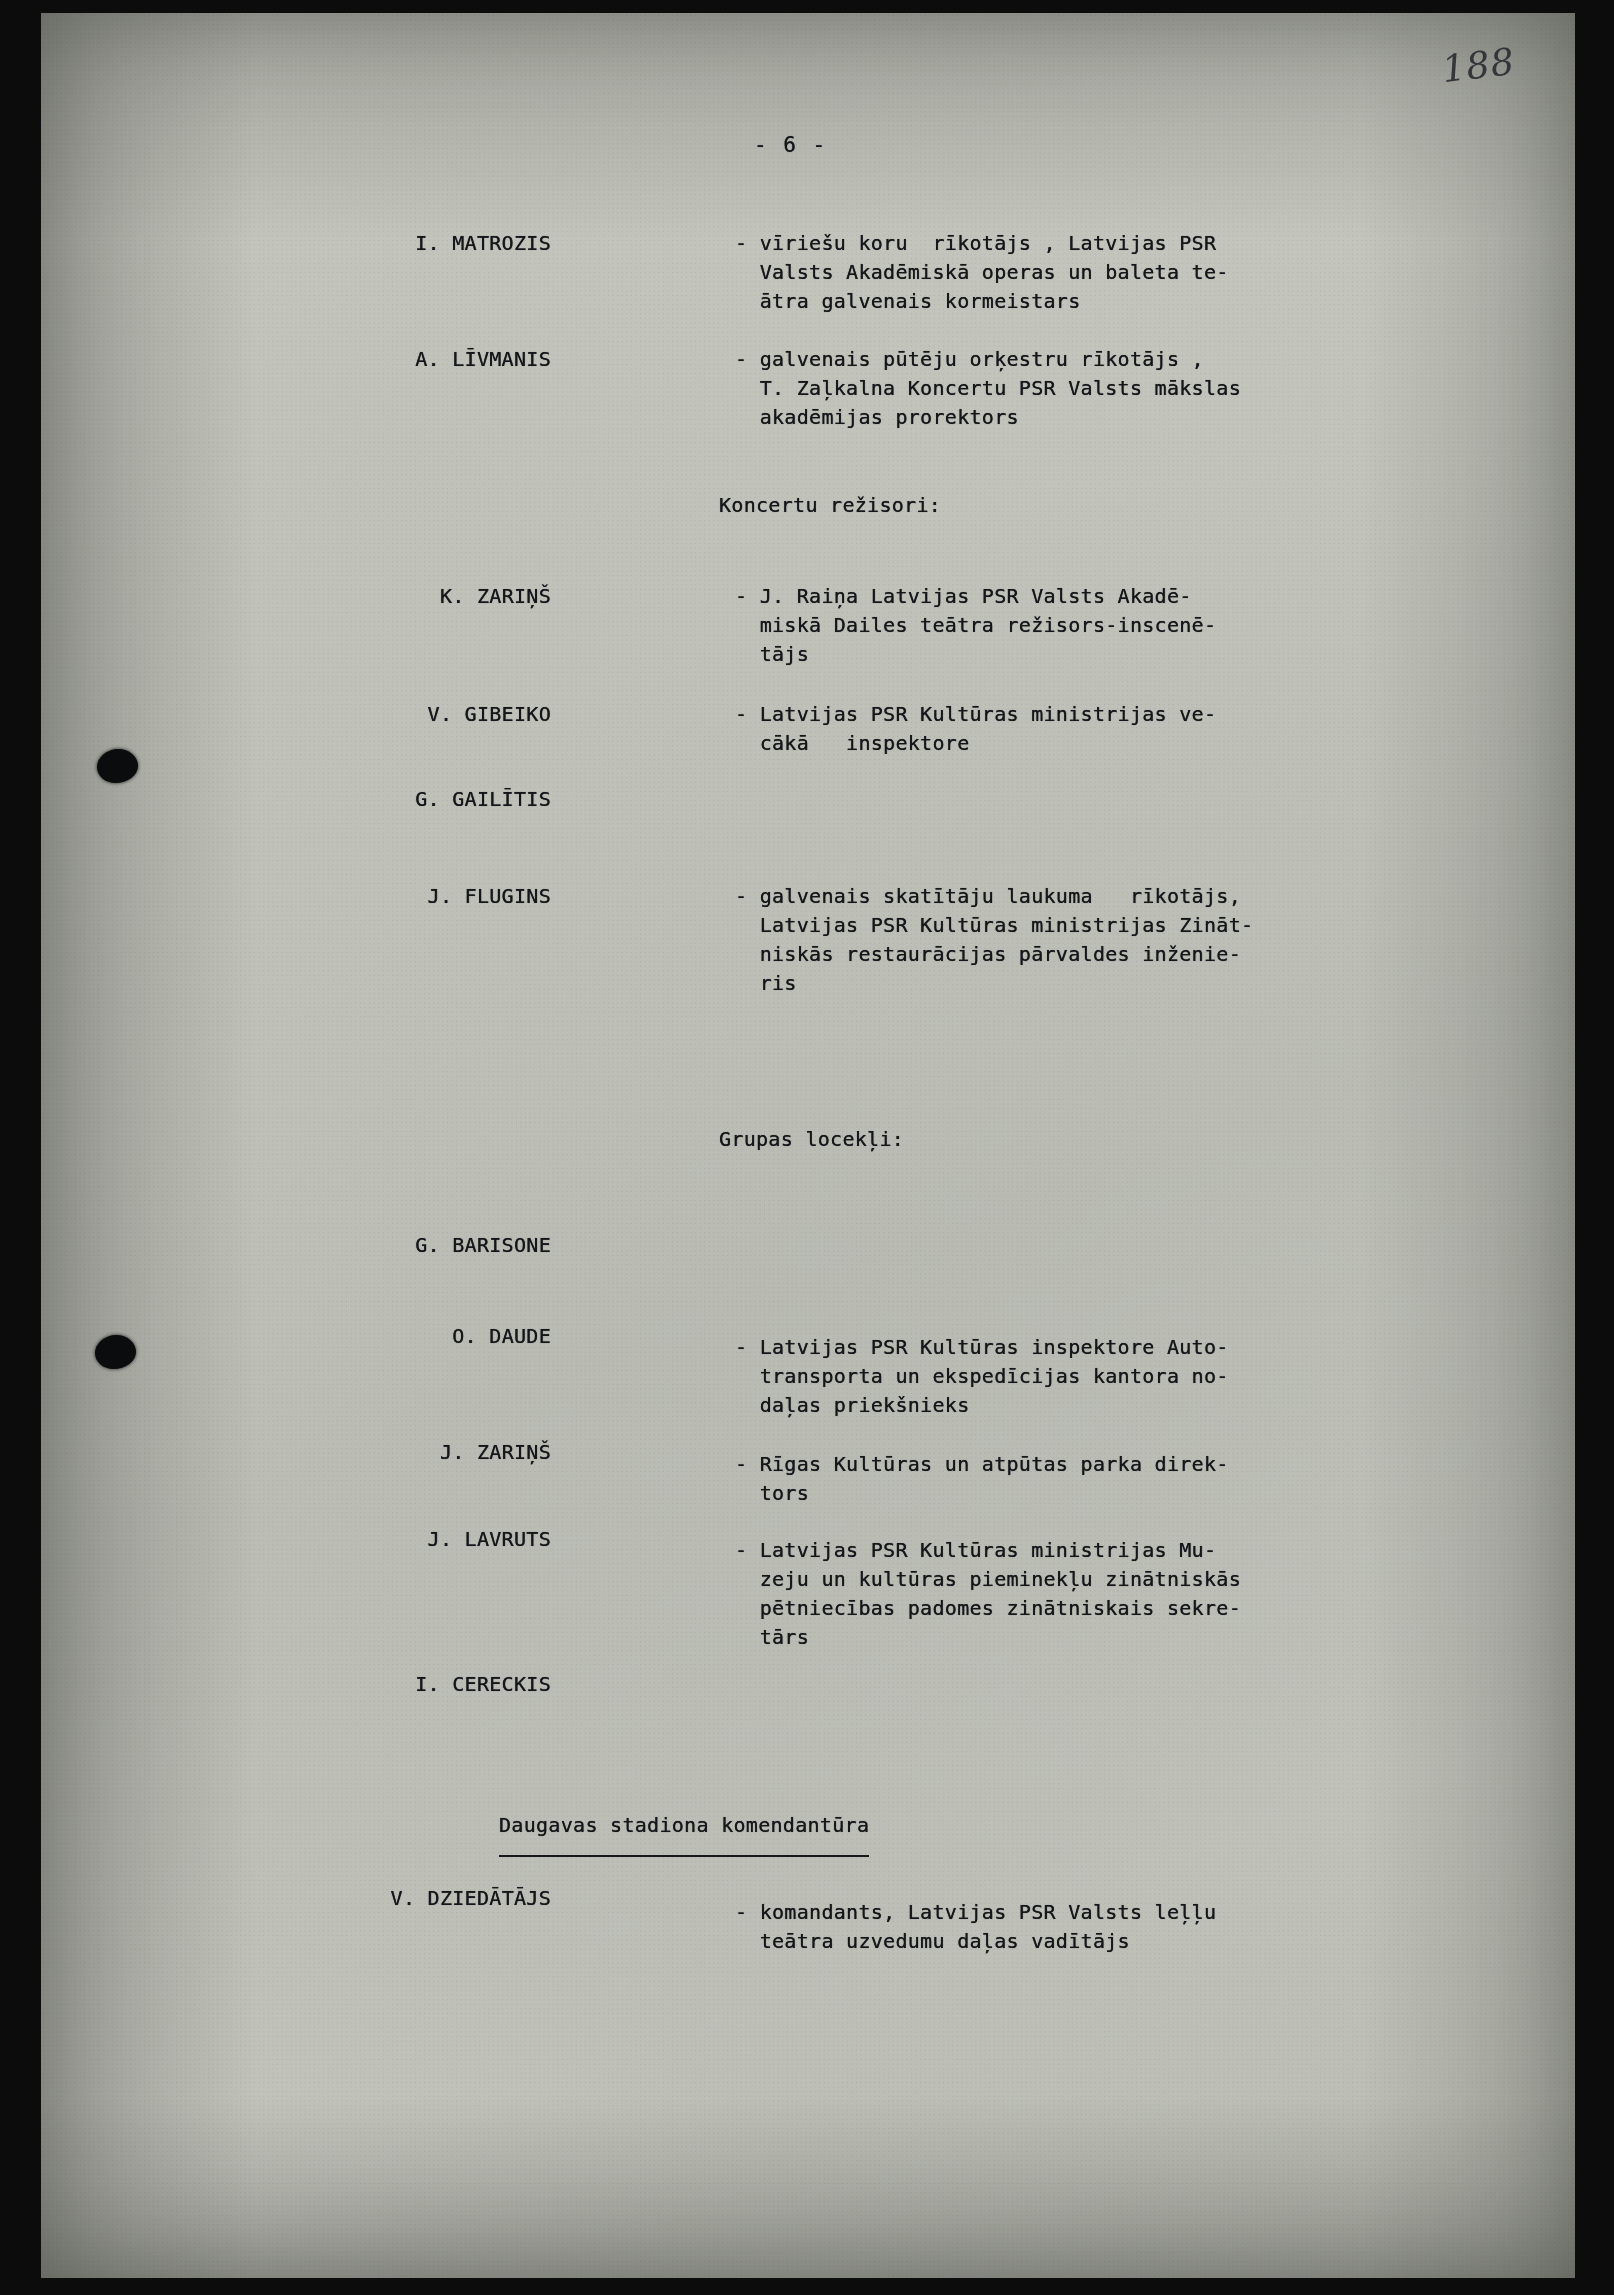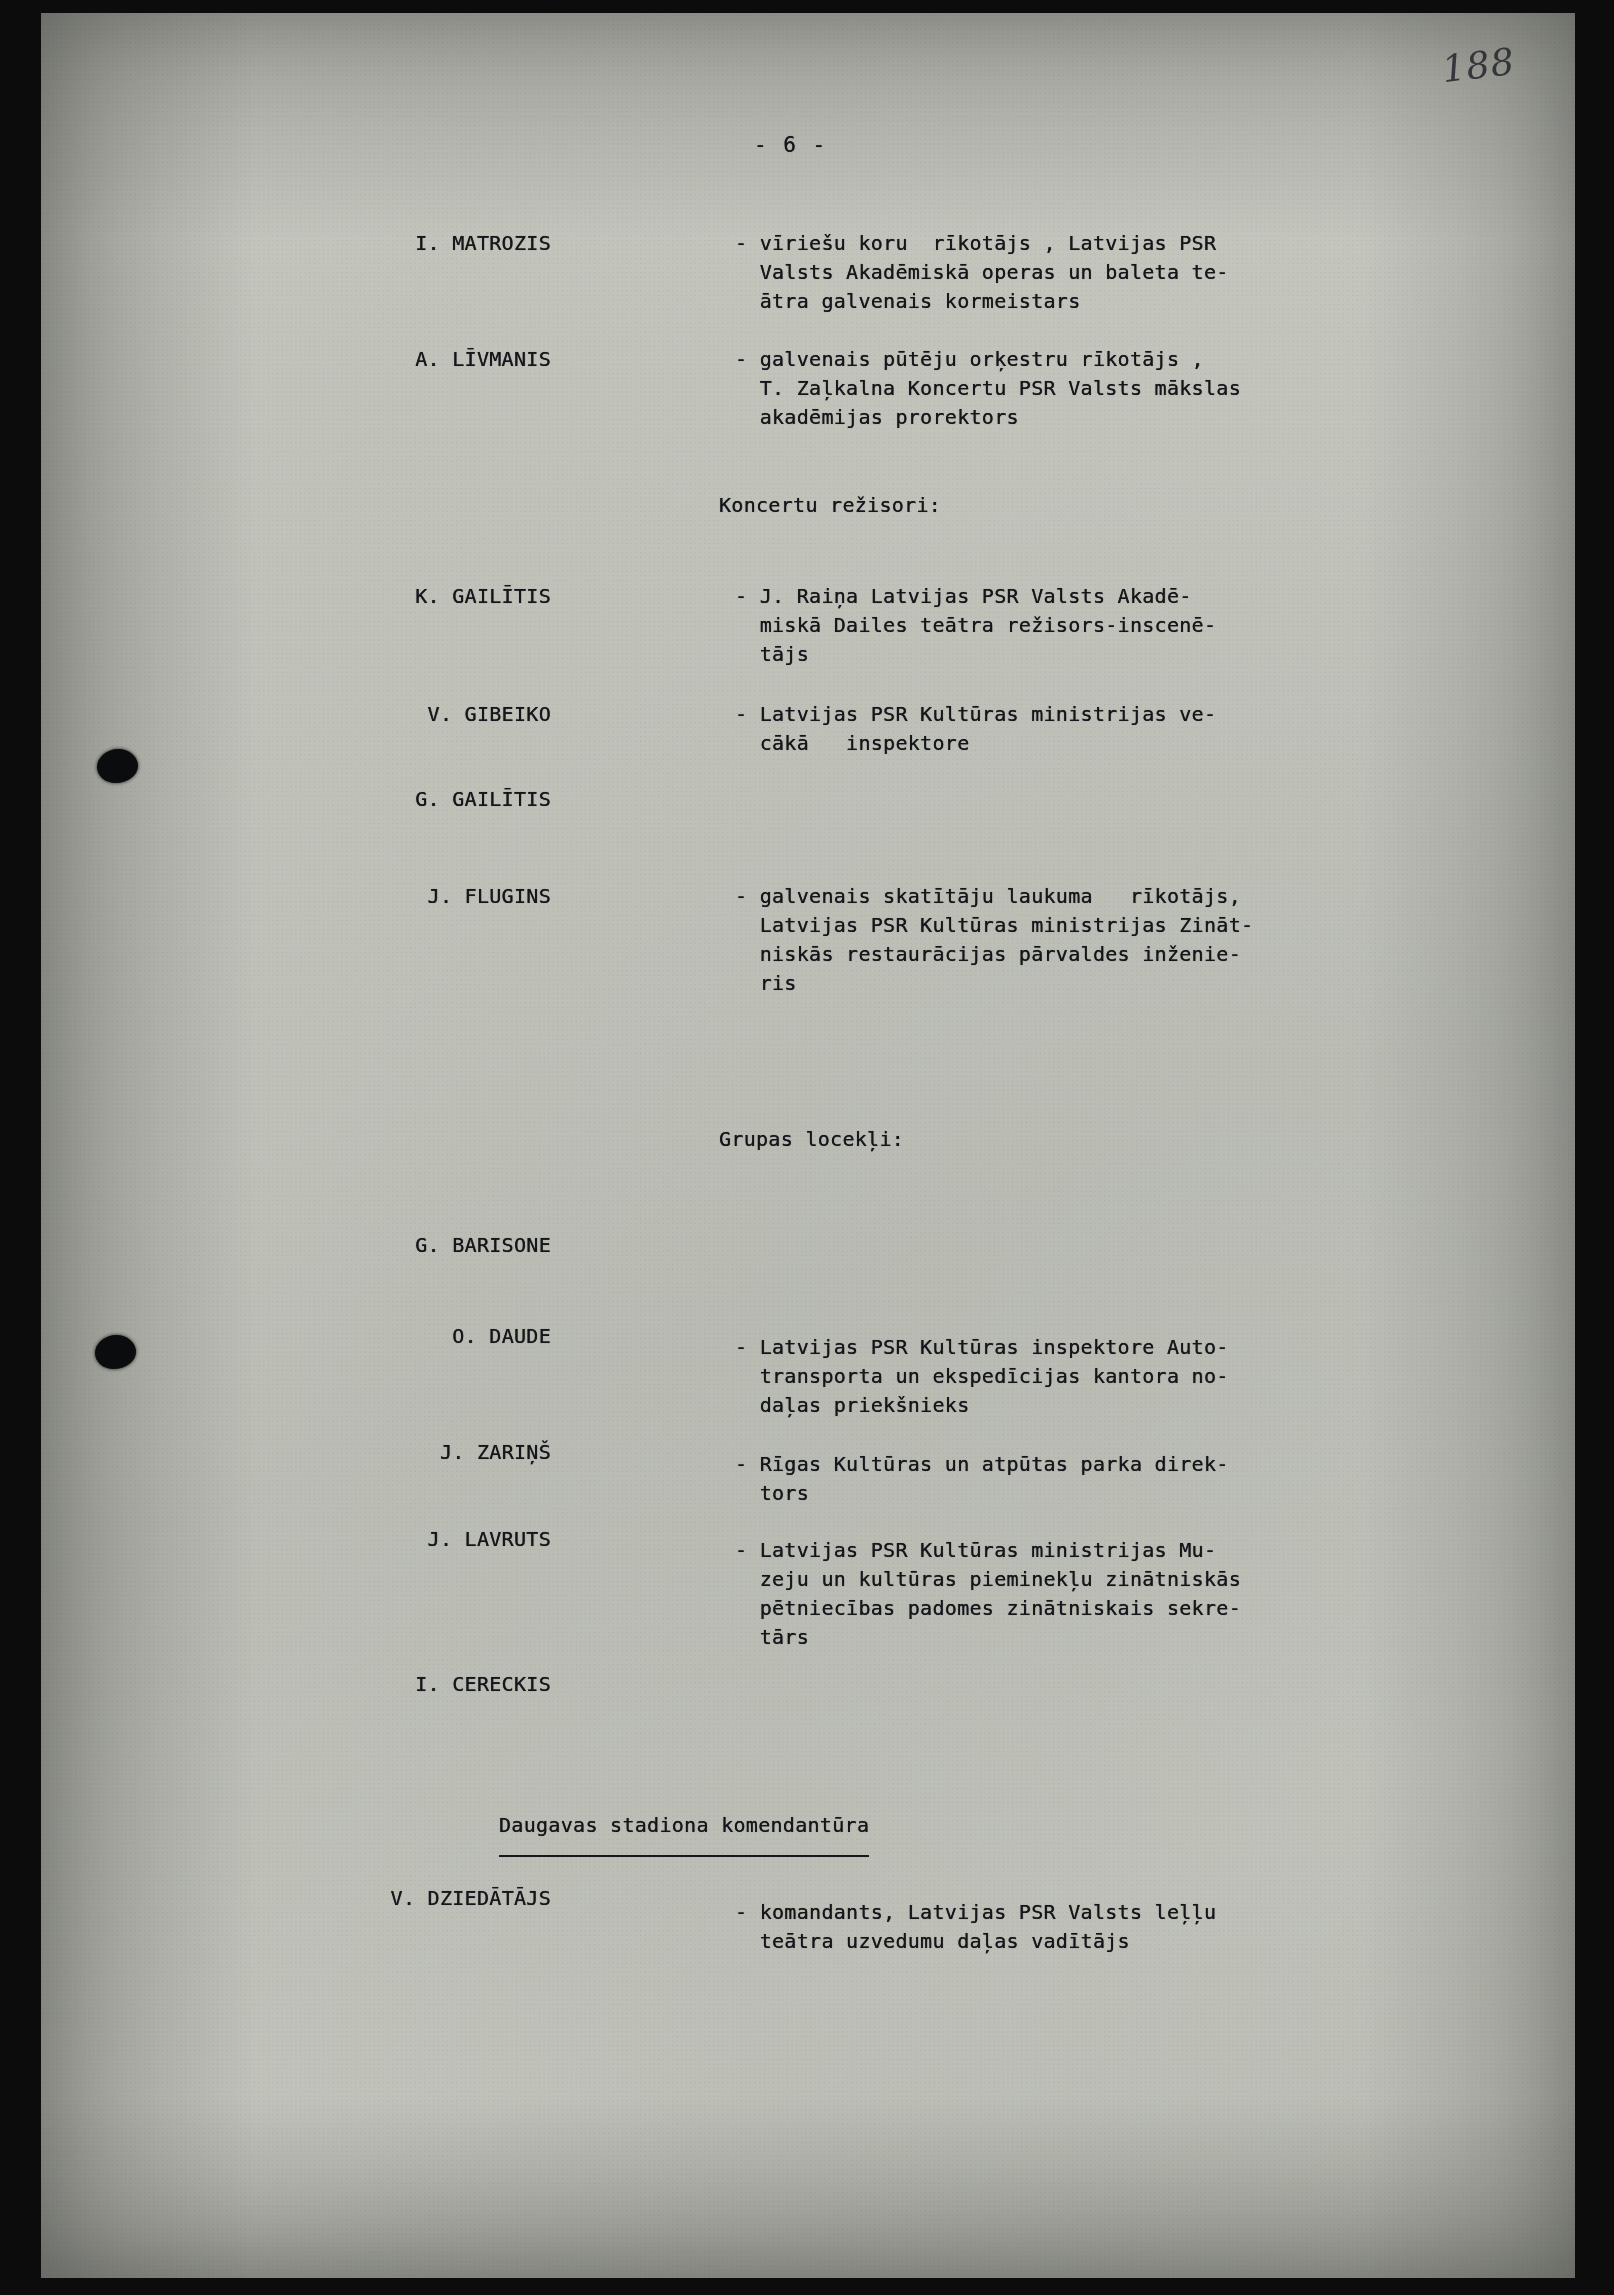--- a/index.html
+++ b/index.html
@@ -151,21 +151,21 @@
   Valsts Akadēmiskā operas un baleta te-
   ātra galvenais kormeistars</div>
 
     <div class="tw entry-name" style="top:332px">A. LĪVMANIS</div>
     <div class="tw entry-desc" style="top:332px">- galvenais pūtēju orķestru rīkotājs ,
   T. Zaļkalna Koncertu PSR Valsts mākslas
   akadēmijas prorektors</div>
 
     <div class="tw section-heading" style="top:478px">Koncertu režisori:</div>
 
-    <div class="tw entry-name" style="top:569px">K. GAILĪTIS</div>
+    <div class="tw entry-name" style="top:569px">K. ZARIŅŠ</div>
     <div class="tw entry-desc" style="top:569px">- J. Raiņa Latvijas PSR Valsts Akadē-
   miskā Dailes teātra režisors-inscenē-
   tājs</div>
 
     <div class="tw entry-name" style="top:687px">V. GIBEIKO</div>
     <div class="tw entry-desc" style="top:687px">- Latvijas PSR Kultūras ministrijas ve-
   cākā   inspektore</div>
 
     <div class="tw entry-name" style="top:772px">G. GAILĪTIS</div>
 

